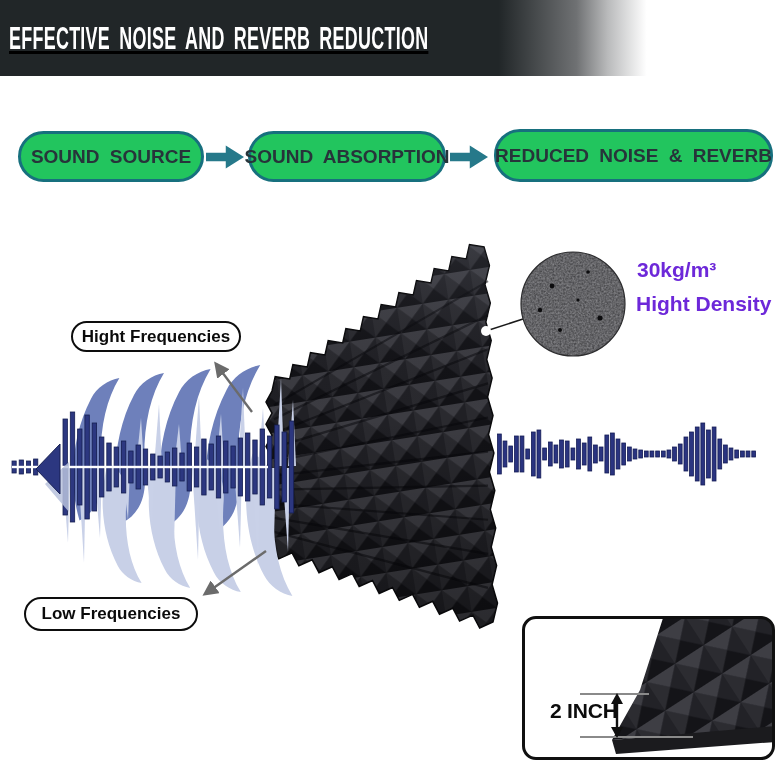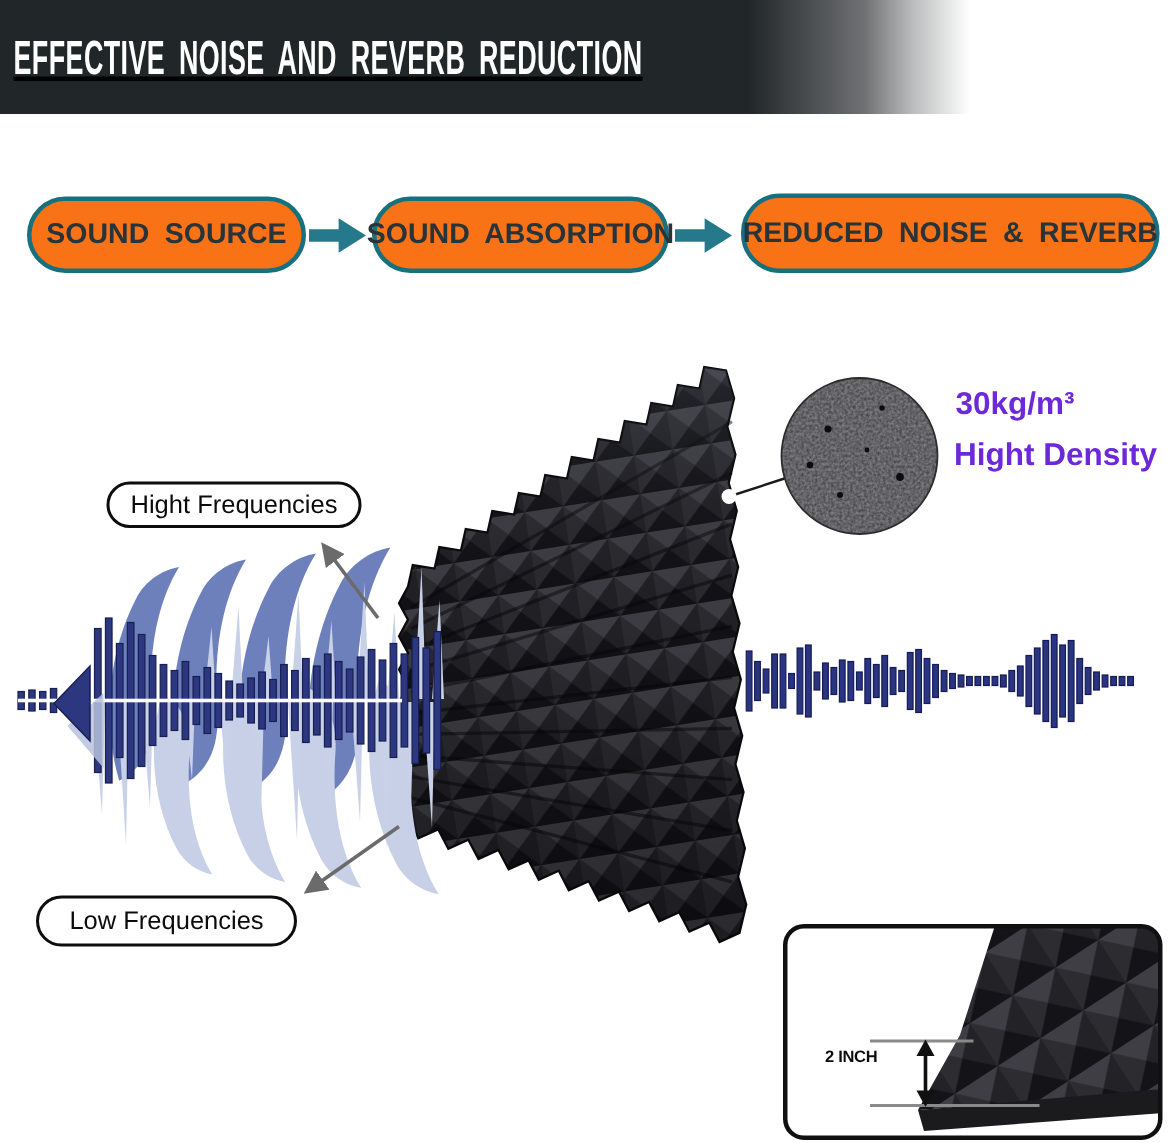--- a/index.html
+++ b/index.html
@@ -7,48 +7,48 @@
          font-family:"Liberation Sans",sans-serif;background:#fff;}
 
   
   .banner{position:absolute;left:0;top:0;width:779px;height:76px;
           background:linear-gradient(90deg,#212628 0%,#212628 64%,#6f7173 74%,#b9babb 78%,#ffffff 83%);
           display:flex;align-items:center;text-decoration:underline;}
   .banner-title{color:#ffffff;font-weight:700;font-size:32px;letter-spacing:.5px;word-spacing:7px;
           white-space:nowrap;transform:scaleX(.56);transform-origin:0 50%;margin-left:9px;}
 
   
-  .pill{position:absolute;box-sizing:border-box;background:#f97316;border:3px solid #17707e;
+  .pill{position:absolute;box-sizing:border-box;background:#22c55e;border:3px solid #17707e;
         border-radius:26px;display:flex;align-items:center;justify-content:center;
         color:#27343a;font-weight:700;font-size:19px;word-spacing:5px;white-space:nowrap;}
   #pill1{left:18px;top:131px;width:186px;height:51px;}
   #pill2{left:248px;top:131px;width:198px;height:51px;justify-content:center;}
   #pill3{left:494px;top:129px;width:279px;height:53px;}
   .flow-arrow{position:absolute;width:38px;height:26px;background:#26798a;
         clip-path:polygon(0 34%,52% 34%,52% 6%,100% 50%,52% 94%,52% 66%,0 66%);}
   #farrow1{left:206px;top:144px;}
   #farrow2{left:450px;top:144px;}
 
   
   .freq-label{position:absolute;box-sizing:border-box;background:#fff;border:2.5px solid #0d0d0d;
         border-radius:17px;display:flex;align-items:center;justify-content:center;
-        color:#0b0b0b;font-weight:400;font-size:17px;white-space:nowrap;}
+        color:#0b0b0b;font-weight:700;font-size:17px;white-space:nowrap;}
   #high-freq{left:71px;top:321px;width:170px;height:31px;}
   #low-freq{left:24px;top:597px;width:174px;height:34px;}
 
   
   .density-text{position:absolute;color:#6d28d9;font-weight:700;font-size:21px;white-space:nowrap;}
   #density-value{left:637px;top:258px;}
   #density-label{left:636px;top:292px;}
 
   
   #spec-box{position:absolute;left:522px;top:616px;width:253px;height:144px;box-sizing:border-box;
         border:3px solid #101010;border-radius:14px;background:transparent;}
   #thickness-label{position:absolute;left:550px;top:699px;color:#0c0c0c;font-weight:700;
-        font-size:11px;letter-spacing:-.2px;white-space:nowrap;}
+        font-size:21px;letter-spacing:-.2px;white-space:nowrap;}
 
   svg{position:absolute;left:0;top:0;}
 </style>
 </head>
 <body>
 
 <div id="stage">
 
   <svg id="art" width="779" height="762" viewBox="0 0 779 762">
     <defs>

